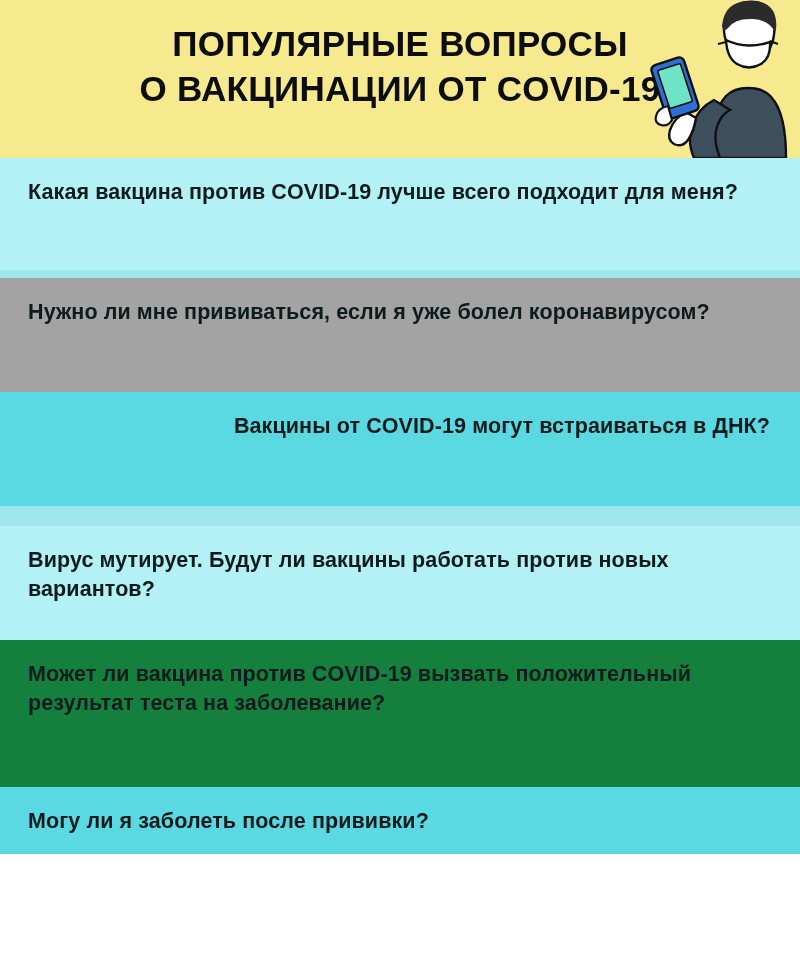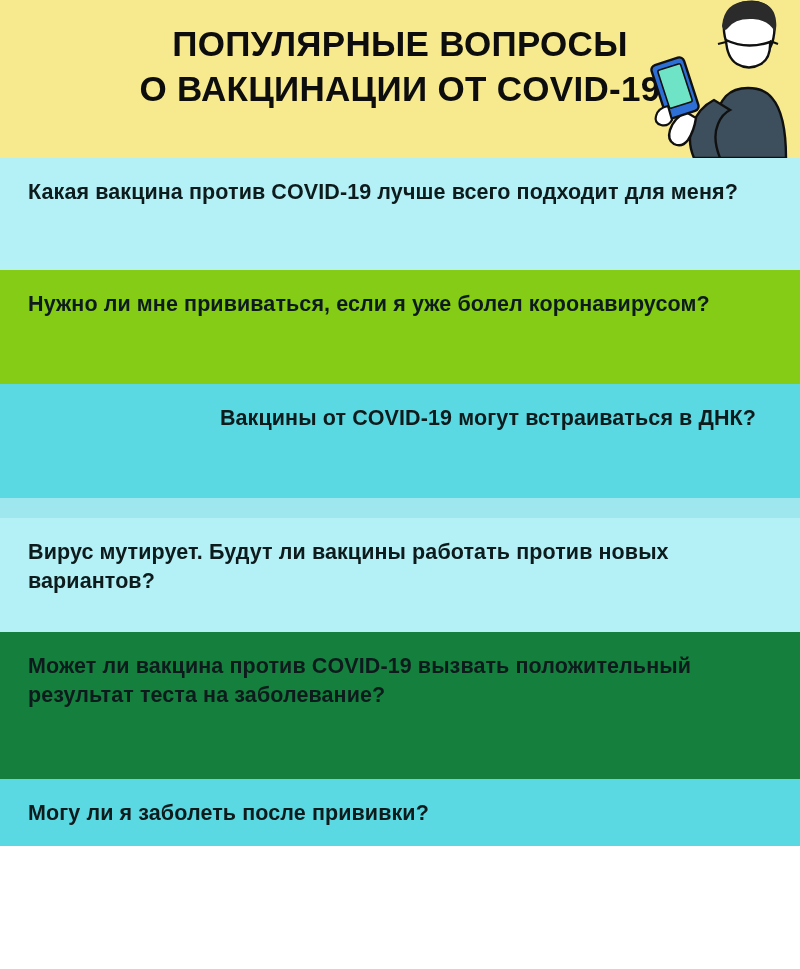--- a/index.html
+++ b/index.html
@@ -58,33 +58,33 @@
   }
 
   
   .questions {
     flex: 1 1 auto;
     display: flex;
     flex-direction: column;
   }
   .q-item {
     box-sizing: border-box;
-    padding: 20px 44px 18px 28px;
+    padding: 20px 30px 18px 28px;
     display: flex;
     align-items: flex-start;
   }
   .q-text {
     font-size: 21.5px;
     line-height: 1.33;
     font-weight: bold;
     color: #0d1b1c;
     letter-spacing: 0.1px;
   }
   .q-0 { background: #b4f1f7; height: 112px; }
-  .q-1 { background: #84cc16; height: 114px; }
+  .q-1 { background: #a3a3a3; height: 114px; margin-top: 8px; }
   .q-2 { background: #5bd9e2; height: 114px; justify-content: flex-end; }
   .q-3 { background: #35b9c0; height: 114px; }
   .q-4 { background: #b4f1f7; height: 114px; margin-top: 20px; }
   .q-5 { background: #15803d; height: 147px; }
   .q-6 { background: #5bd9e2; flex: 1 1 auto; }
 </style>
 </head>
 <body>
 
 <div class="poster">

